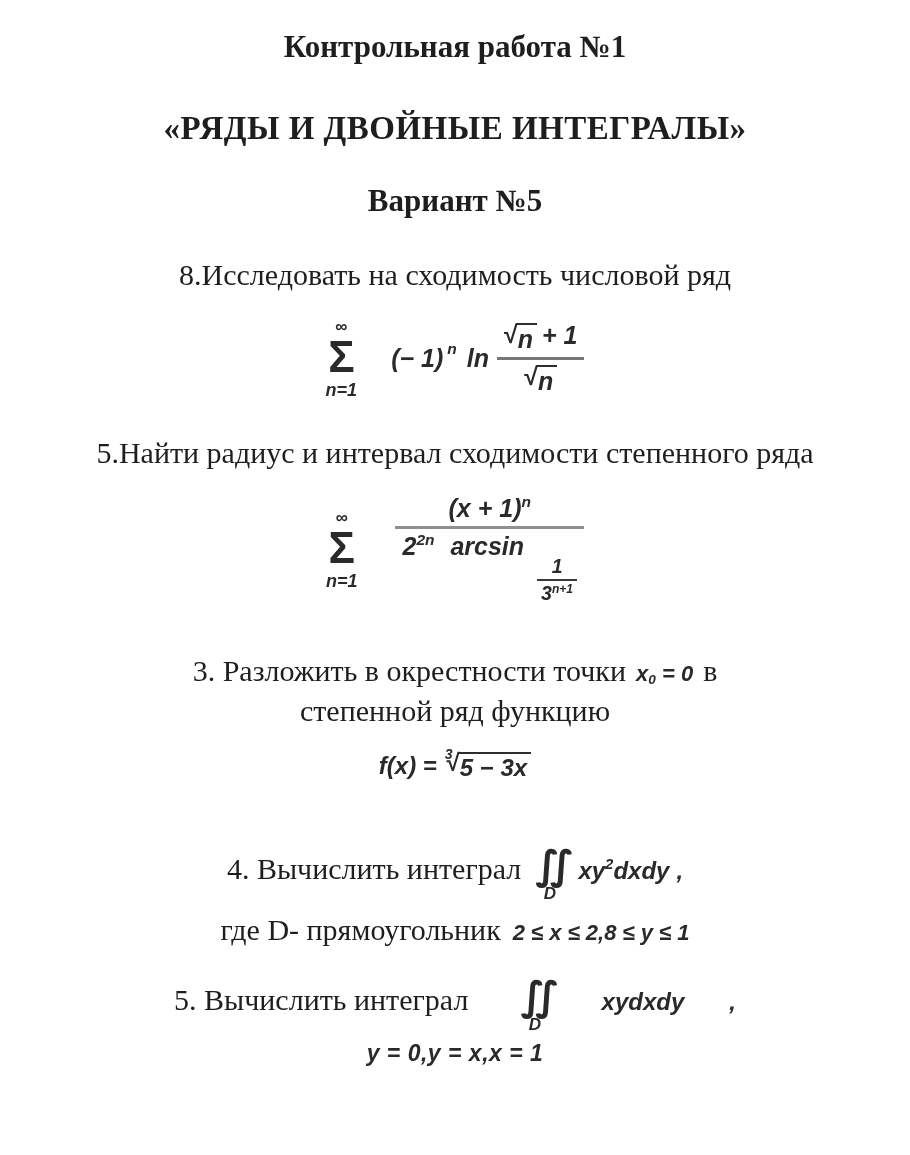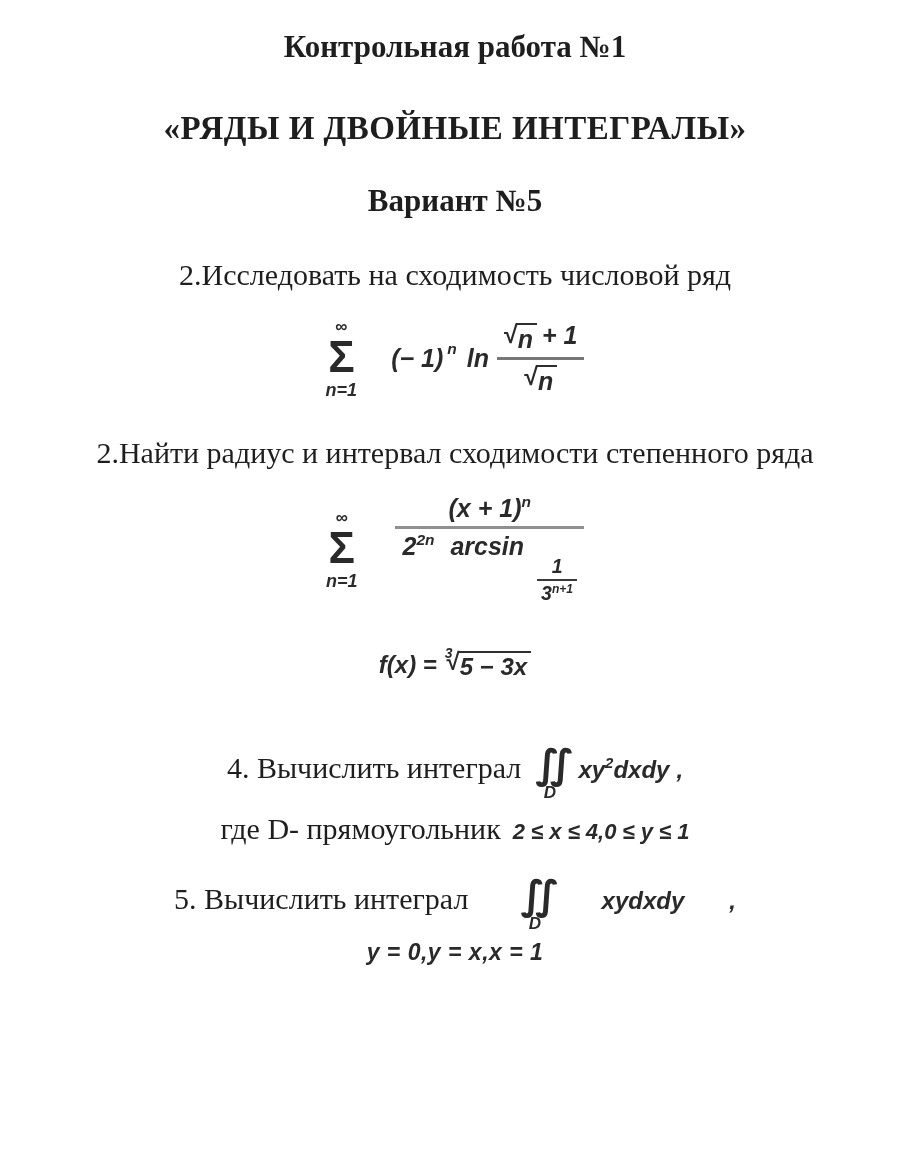--- a/index.html
+++ b/index.html
@@ -87,21 +87,21 @@
 </style>
 </head>
 <body>
 
 <div class="doc">
 
   <div class="h title">Контрольная работа №1</div>
   <div class="h subtitle">«РЯДЫ И ДВОЙНЫЕ ИНТЕГРАЛЫ»</div>
   <div class="h variant">Вариант №5</div>
 
-  <div class="stmt stmt1">2.Исследовать на сходимость числовой ряд</div>
+  <div class="stmt stmt1">8.Исследовать на сходимость числовой ряд</div>
   <div class="frow f1 math">
     <span class="sum">
       <span class="inf">∞</span>
       <span class="sig">Σ</span>
       <span class="lim">n=1</span>
     </span>
     <span class="coef">(− 1)</span>
       <span class="sup">n</span>
     <span class="fn">ln</span>
     <span class="frac darkbar">
@@ -113,21 +113,21 @@
       </span>
       <span class="den">
         <span class="sqrt">
             <span class="sgn">√</span>
             <span class="rad">n</span>
           </span>
       </span>
     </span>
   </div>
 
-  <div class="stmt stmt2">2.Найти радиус и интервал сходимости степенного ряда</div>
+  <div class="stmt stmt2">5.Найти радиус и интервал сходимости степенного ряда</div>
   <div class="frow f2 math">
     <span class="sum">
       <span class="inf">∞</span>
       <span class="sig">Σ</span>
       <span class="lim">n=1</span>
     </span>
     <span class="frac">
       <span class="num">
         <span>(x + 1)</span><span class="sup">n</span>
       </span>
@@ -135,40 +135,44 @@
         <span>2</span><span class="sup">2n</span>
         <span class="fn">arcsin</span>
         <span class="sfrac">
           <span class="num">1</span>
           <span class="den"><span>3</span><span class="sup">n+1</span></span>
         </span>
       </span>
     </span>
   </div>
 
+  <div class="stmt stmt3">
+    <span>3. Разложить в окрестности точки</span><span class="math inlmath"><span>x</span><span class="sb">0</span> <span>= 0</span></span><span>в</span><br>
+    <span>степенной ряд функцию</span>
+  </div>
   <div class="frow f3 math">
     <span class="lhs">f(x) =</span>
     <span class="ridx">3</span>
       <span class="sqrt">
         <span class="sgn">√</span>
         <span class="rad">5 − 3x</span>
       </span>
   </div>
 
   <div class="irow row4">
     <span class="lead">4. Вычислить интеграл</span>
     <span class="dint math">
       <span class="sgn">∬</span>
       <span class="dom">D</span>
     </span>
     <span class="math"><span>xy</span><span class="sup">2</span><span>dxdy</span></span>
     <span class="math comma">,</span>
   </div>
   <div class="stmt stmt4b">
-    <span>где D- прямоугольник</span><span class="math inlmath gap-l">2 ≤ x ≤ 4,0 ≤ y ≤ 1</span>
+    <span>где D- прямоугольник</span><span class="math inlmath gap-l">2 ≤ x ≤ 2,8 ≤ y ≤ 1</span>
   </div>
 
   <div class="irow row5">
     <span class="lead">5. Вычислить интеграл</span>
     <span class="dint math">
       <span class="sgn">∬</span>
       <span class="dom">D</span>
     </span>
     <span class="math">xydxdy</span>
     <span class="math comma">,</span>

